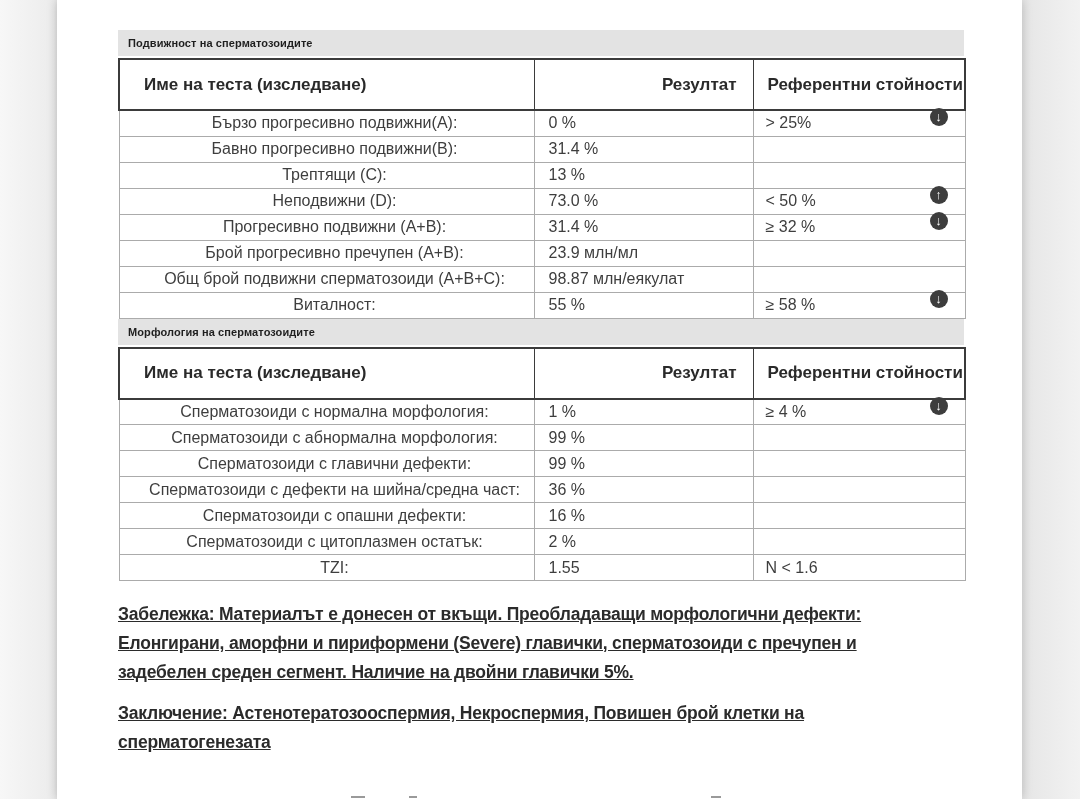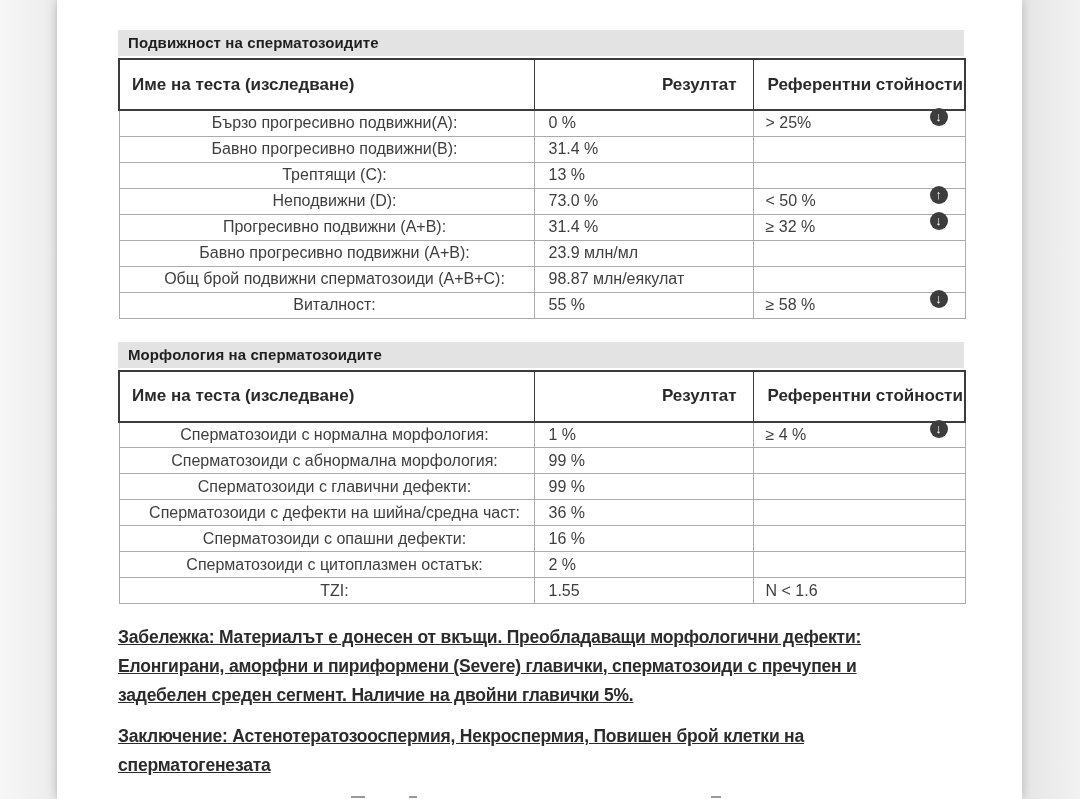--- a/index.html
+++ b/index.html
@@ -10,36 +10,36 @@
     position:relative;
   }
   .paper {
     position:absolute; left:57px; top:0; width:965px; height:799px;
     background:#ffffff; box-shadow:0 0 10px rgba(0,0,0,0.22);
   }
   .content { position:absolute; left:61px; top:0; width:846px; }
 
   .section-bar {
     height:26px; line-height:26px; background:#e3e3e3;
-    font-size:15px; font-weight:bold; color:#1f1f1f;
+    font-size:11px; font-weight:bold; color:#1f1f1f;
     padding-left:10px; margin-bottom:2px; letter-spacing:0.1px;
   }
   .sec1 { margin-top:30px; }
-  .sec2 { margin-top:23px; }
+  .sec2 { }
 
   table { width:846px; border-collapse:collapse; table-layout:fixed; }
   col.c1 { width:415px; } col.c2 { width:219px; } col.c3 { width:212px; }
 
   thead th {
     border-top:2px solid #3b3b3b; border-bottom:2px solid #3b3b3b;
     border-left:1px solid #3b3b3b; border-right:1px solid #3b3b3b;
     height:51px; font-size:17px; font-weight:bold; color:#2a2a2a;
     background:#fff; vertical-align:middle;
   }
-  thead th:first-child { border-left:2px solid #3b3b3b; text-align:left; padding-left:12px; }
+  thead th:first-child { border-left:2px solid #3b3b3b; text-align:left; padding-left:24px; }
   thead th.th-result { text-align:right; padding-right:16px; }
   thead th:last-child { border-right:2px solid #3b3b3b; text-align:left; padding-left:14px; line-height:22px; }
 
   tbody td {
     border:1px solid #ababab; height:26px; font-size:16px; color:#3e3e3e;
     vertical-align:middle; background:#fff;
   }
   td.name { padding-left:16px;text-align:center; }
   td.result { padding-left:14px; }
   td.reference { padding-left:12px; position:relative; }
@@ -104,21 +104,21 @@
     <td class="reference">&lt; 50 %<span class="flag">↑</span></td>
   </tr>
 
   <tr>
     <td class="name">Прогресивно подвижни (A+B):</td>
     <td class="result">31.4 %</td>
     <td class="reference">≥ 32 %<span class="flag">↓</span></td>
   </tr>
 
   <tr>
-    <td class="name">Бавно прогресивно подвижни (A+B):</td>
+    <td class="name">Брой прогресивно пречупен (A+B):</td>
     <td class="result">23.9 млн/мл</td>
     <td class="reference"></td>
   </tr>
 
   <tr>
     <td class="name">Общ брой подвижни сперматозоиди (A+B+C):</td>
     <td class="result">98.87 млн/еякулат</td>
     <td class="reference"></td>
   </tr>
 

